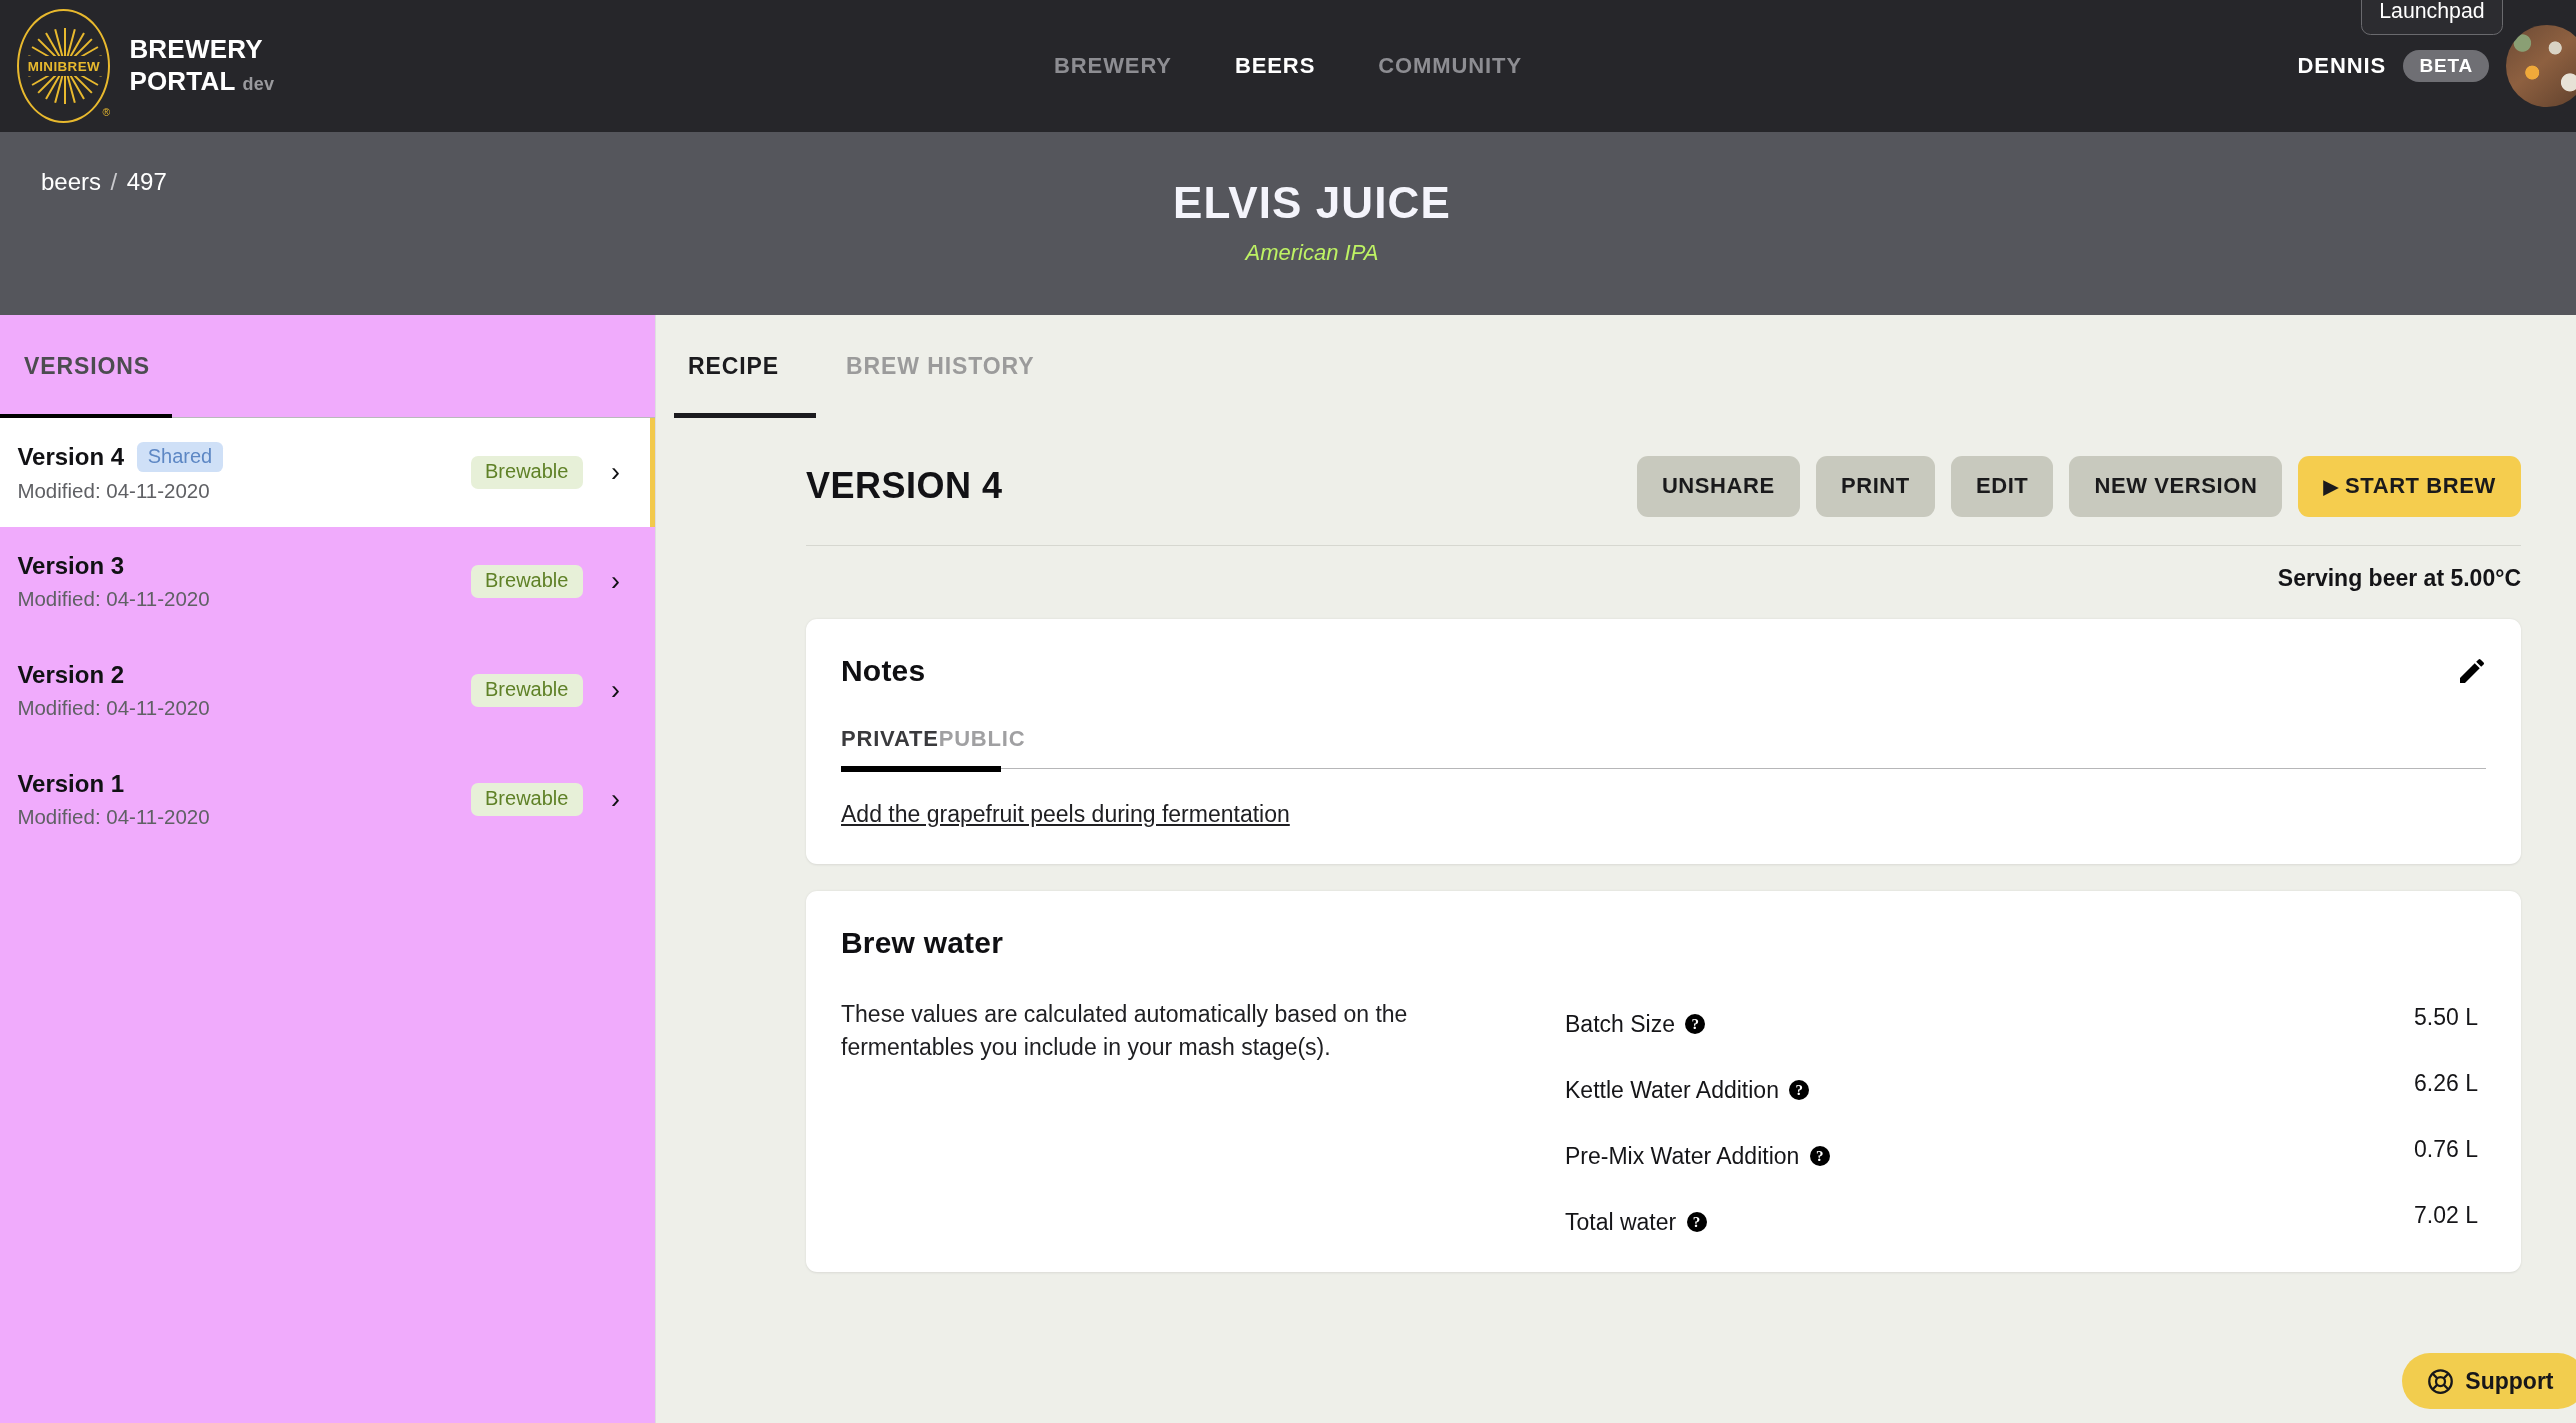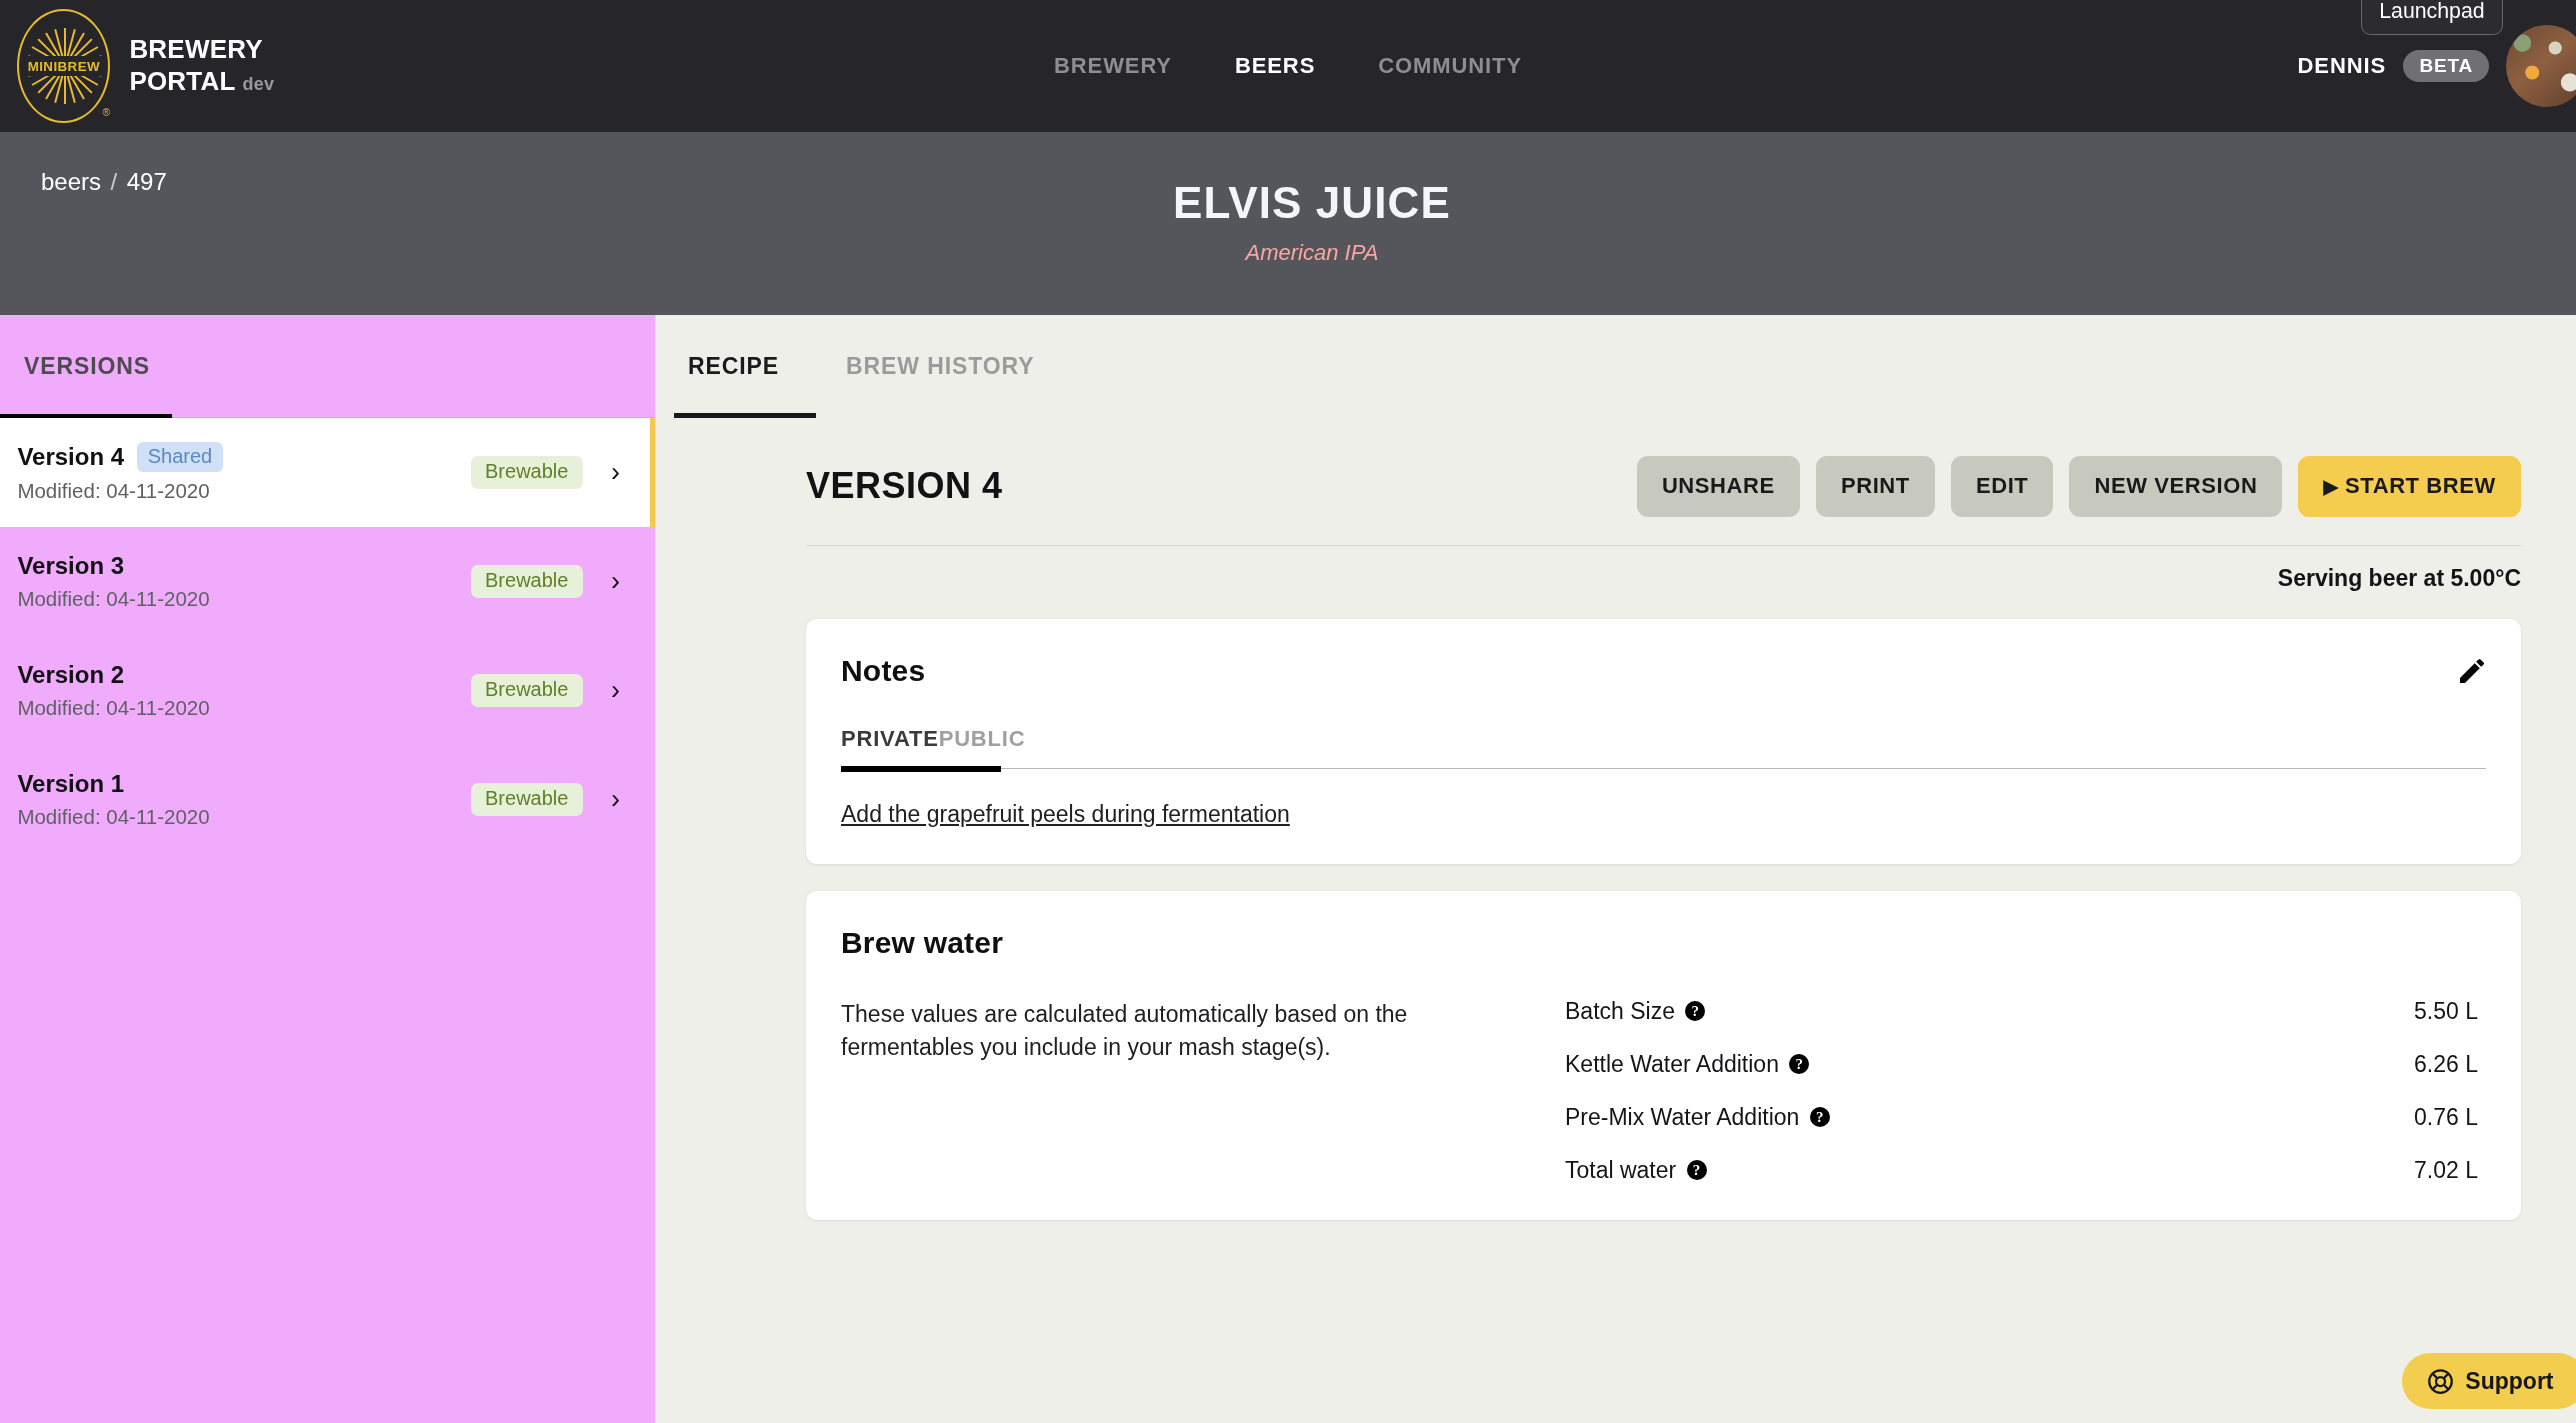--- a/index.html
+++ b/index.html
@@ -97,21 +97,21 @@
     position: absolute; left: 0; right: 0; top: 0;
     display: flex; flex-direction: column; align-items: center; justify-content: center;
     height: 183px;
     padding-left: 48px;
   }
   .beer-title {
     color: #f4f4fb; font-size: 44px; font-weight: 700; letter-spacing: 1.1px;
     line-height: 1;
   }
   .beer-style {
-    margin-top: 14.2px; color: #fca5a5; font-size: 22px; font-style: italic;
+    margin-top: 14.2px; color: #bef264; font-size: 22px; font-style: italic;
   }
   .beer-profile-btn {
     position: absolute; right: -28.4px; top: 196px;
     border: 1.6px solid #9a9aa0; border-radius: 789px;
     color: #ffffff; font-size: 21.3px; font-weight: 700; letter-spacing: 0.9px;
     padding: 16px 36px; white-space: nowrap; cursor: pointer;
     display: flex; align-items: center; gap: 11px;
   }
 
   
@@ -229,21 +229,21 @@
   .brewwater-grid {
     display: flex; margin-top: 38px; gap: 32px;
   }
   .bw-desc { width: 640px; font-size: 23px; line-height: 1.44; color: #202023; }
   .bw-table { flex: 1; margin-left: 52px; margin-right: 8px; }
   .bw-row {
     display: flex; align-items: center; justify-content: space-between;
     margin-bottom: 26px;
   }
   .bw-row:last-child { margin-bottom: 0; }
-  .bw-label { font-size: 23px; color: #151518; display: flex; align-items: center; gap: 10.3px; }
+  .bw-label { font-size: 23px; color: #151518; display: flex; align-items: center; gap: 10.3px; margin-top: 13px; }
   .bw-value { font-size: 23px; color: #151518; }
   .help-icon {
     width: 20px; height: 20px; border-radius: 50%; background: #000;
     color: #fff; font-size: 15px; font-weight: 700;
     display: inline-flex; align-items: center; justify-content: center;
     line-height: 1; cursor: pointer; font-family: "Liberation Serif", serif;
   }
 
   
   .support-btn {

